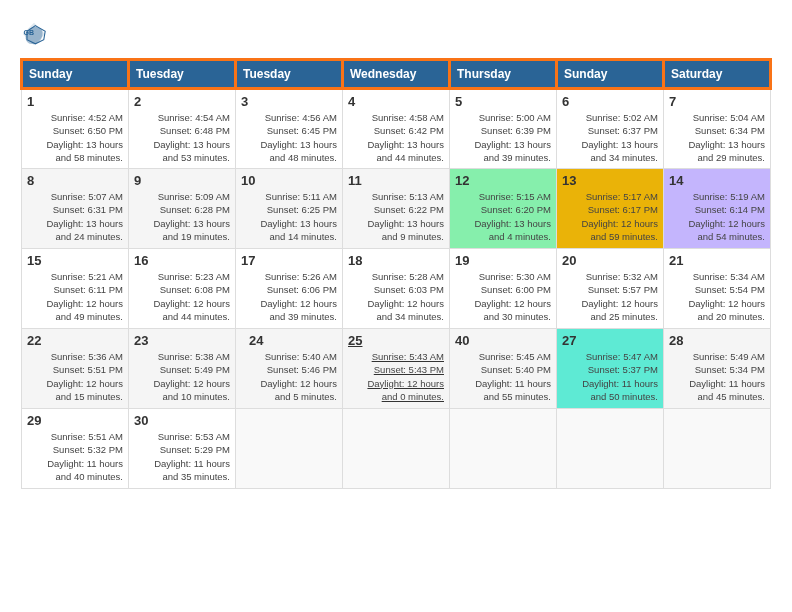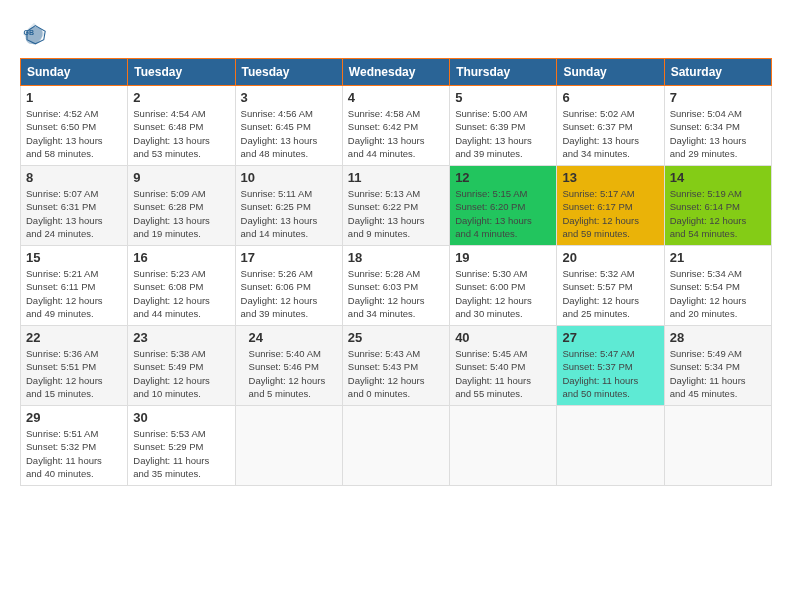--- a/index.html
+++ b/index.html
@@ -58,21 +58,21 @@
       border-collapse: collapse;
       border: 1px solid #ccc;
     }
     .calendar th {
       background: #2a6496;
       color: #fff;
       font-size: 12px;
       font-weight: bold;
       padding: 6px 6px;
       text-align: left;
-      border: 1px solid #f97316;
+      border: 3px solid #f97316;
     }
     .calendar td {
       width: 14.28%;
       vertical-align: top;
       padding: 4px 5px;
       border: 1px solid #ddd;
       font-size: 10px;
       color: #333;
       background: #fff;
       height: 80px;
@@ -84,20 +84,21 @@
       font-size: 13px;
       font-weight: bold;
       color: #333;
       display: block;
       margin-bottom: 2px;
     }
     .day-info {
       font-size: 9.5px;
       color: #444;
       line-height: 1.4;
+      text-align: right;
     }
     .empty-cell {
       background: #f9f9f9 !important;
     }
   </style>
 </head>
 <body>
 
 <div class="page">
   <div class="header">
@@ -172,29 +173,29 @@
             <div class="day-info">Sunrise: 5:09 AM<br>Sunset: 6:28 PM<br>Daylight: 13 hours<br>and 19 minutes.</div>
           </td>
           <td style="background: rgb(245, 245, 245);">
             <span class="day-num">10</span>
             <div class="day-info">Sunrise: 5:11 AM<br>Sunset: 6:25 PM<br>Daylight: 13 hours<br>and 14 minutes.</div>
           </td>
           <td style="background: rgb(245, 245, 245); margin-top: 31px;">
             <span class="day-num">11</span>
             <div class="day-info">Sunrise: 5:13 AM<br>Sunset: 6:22 PM<br>Daylight: 13 hours<br>and 9 minutes.</div>
           </td>
-          <td style="background: #22c55e;">
+          <td style="background: #86efac;">
             <span class="day-num">12</span>
             <div class="day-info">Sunrise: 5:15 AM<br>Sunset: 6:20 PM<br>Daylight: 13 hours<br>and 4 minutes.</div>
           </td>
           <td style="background: #eab308;">
             <span class="day-num">13</span>
             <div class="day-info">Sunrise: 5:17 AM<br>Sunset: 6:17 PM<br>Daylight: 12 hours<br>and 59 minutes.</div>
           </td>
-          <td style="background: #84cc16;">
+          <td style="background: #c4b5fd;">
             <span class="day-num">14</span>
             <div class="day-info">Sunrise: 5:19 AM<br>Sunset: 6:14 PM<br>Daylight: 12 hours<br>and 54 minutes.</div>
           </td>
         </tr>
         <tr>
           <td>
             <span class="day-num">15</span>
             <div class="day-info">Sunrise: 5:21 AM<br>Sunset: 6:11 PM<br>Daylight: 12 hours<br>and 49 minutes.</div>
           </td>
           <td>
@@ -228,21 +229,21 @@
             <div class="day-info">Sunrise: 5:36 AM<br>Sunset: 5:51 PM<br>Daylight: 12 hours<br>and 15 minutes.</div>
           </td>
           <td style="background: rgb(245, 245, 245);">
             <span class="day-num">23</span>
             <div class="day-info">Sunrise: 5:38 AM<br>Sunset: 5:49 PM<br>Daylight: 12 hours<br>and 10 minutes.</div>
           </td>
           <td style="background: rgb(245, 245, 245); padding-left: 13px;">
             <span class="day-num">24</span>
             <div class="day-info">Sunrise: 5:40 AM<br>Sunset: 5:46 PM<br>Daylight: 12 hours<br>and 5 minutes.</div>
           </td>
-          <td style="background: rgb(245, 245, 245);">
+          <td style="background: rgb(245, 245, 245); text-decoration: underline;">
             <span class="day-num">25</span>
             <div class="day-info">Sunrise: 5:43 AM<br>Sunset: 5:43 PM<br>Daylight: 12 hours<br>and 0 minutes.</div>
           </td>
           <td style="background: rgb(245, 245, 245);">
             <span class="day-num">40</span>
             <div class="day-info">Sunrise: 5:45 AM<br>Sunset: 5:40 PM<br>Daylight: 11 hours<br>and 55 minutes.</div>
           </td>
           <td style="background: #5eead4;">
             <span class="day-num">27</span>
             <div class="day-info">Sunrise: 5:47 AM<br>Sunset: 5:37 PM<br>Daylight: 11 hours<br>and 50 minutes.</div>

